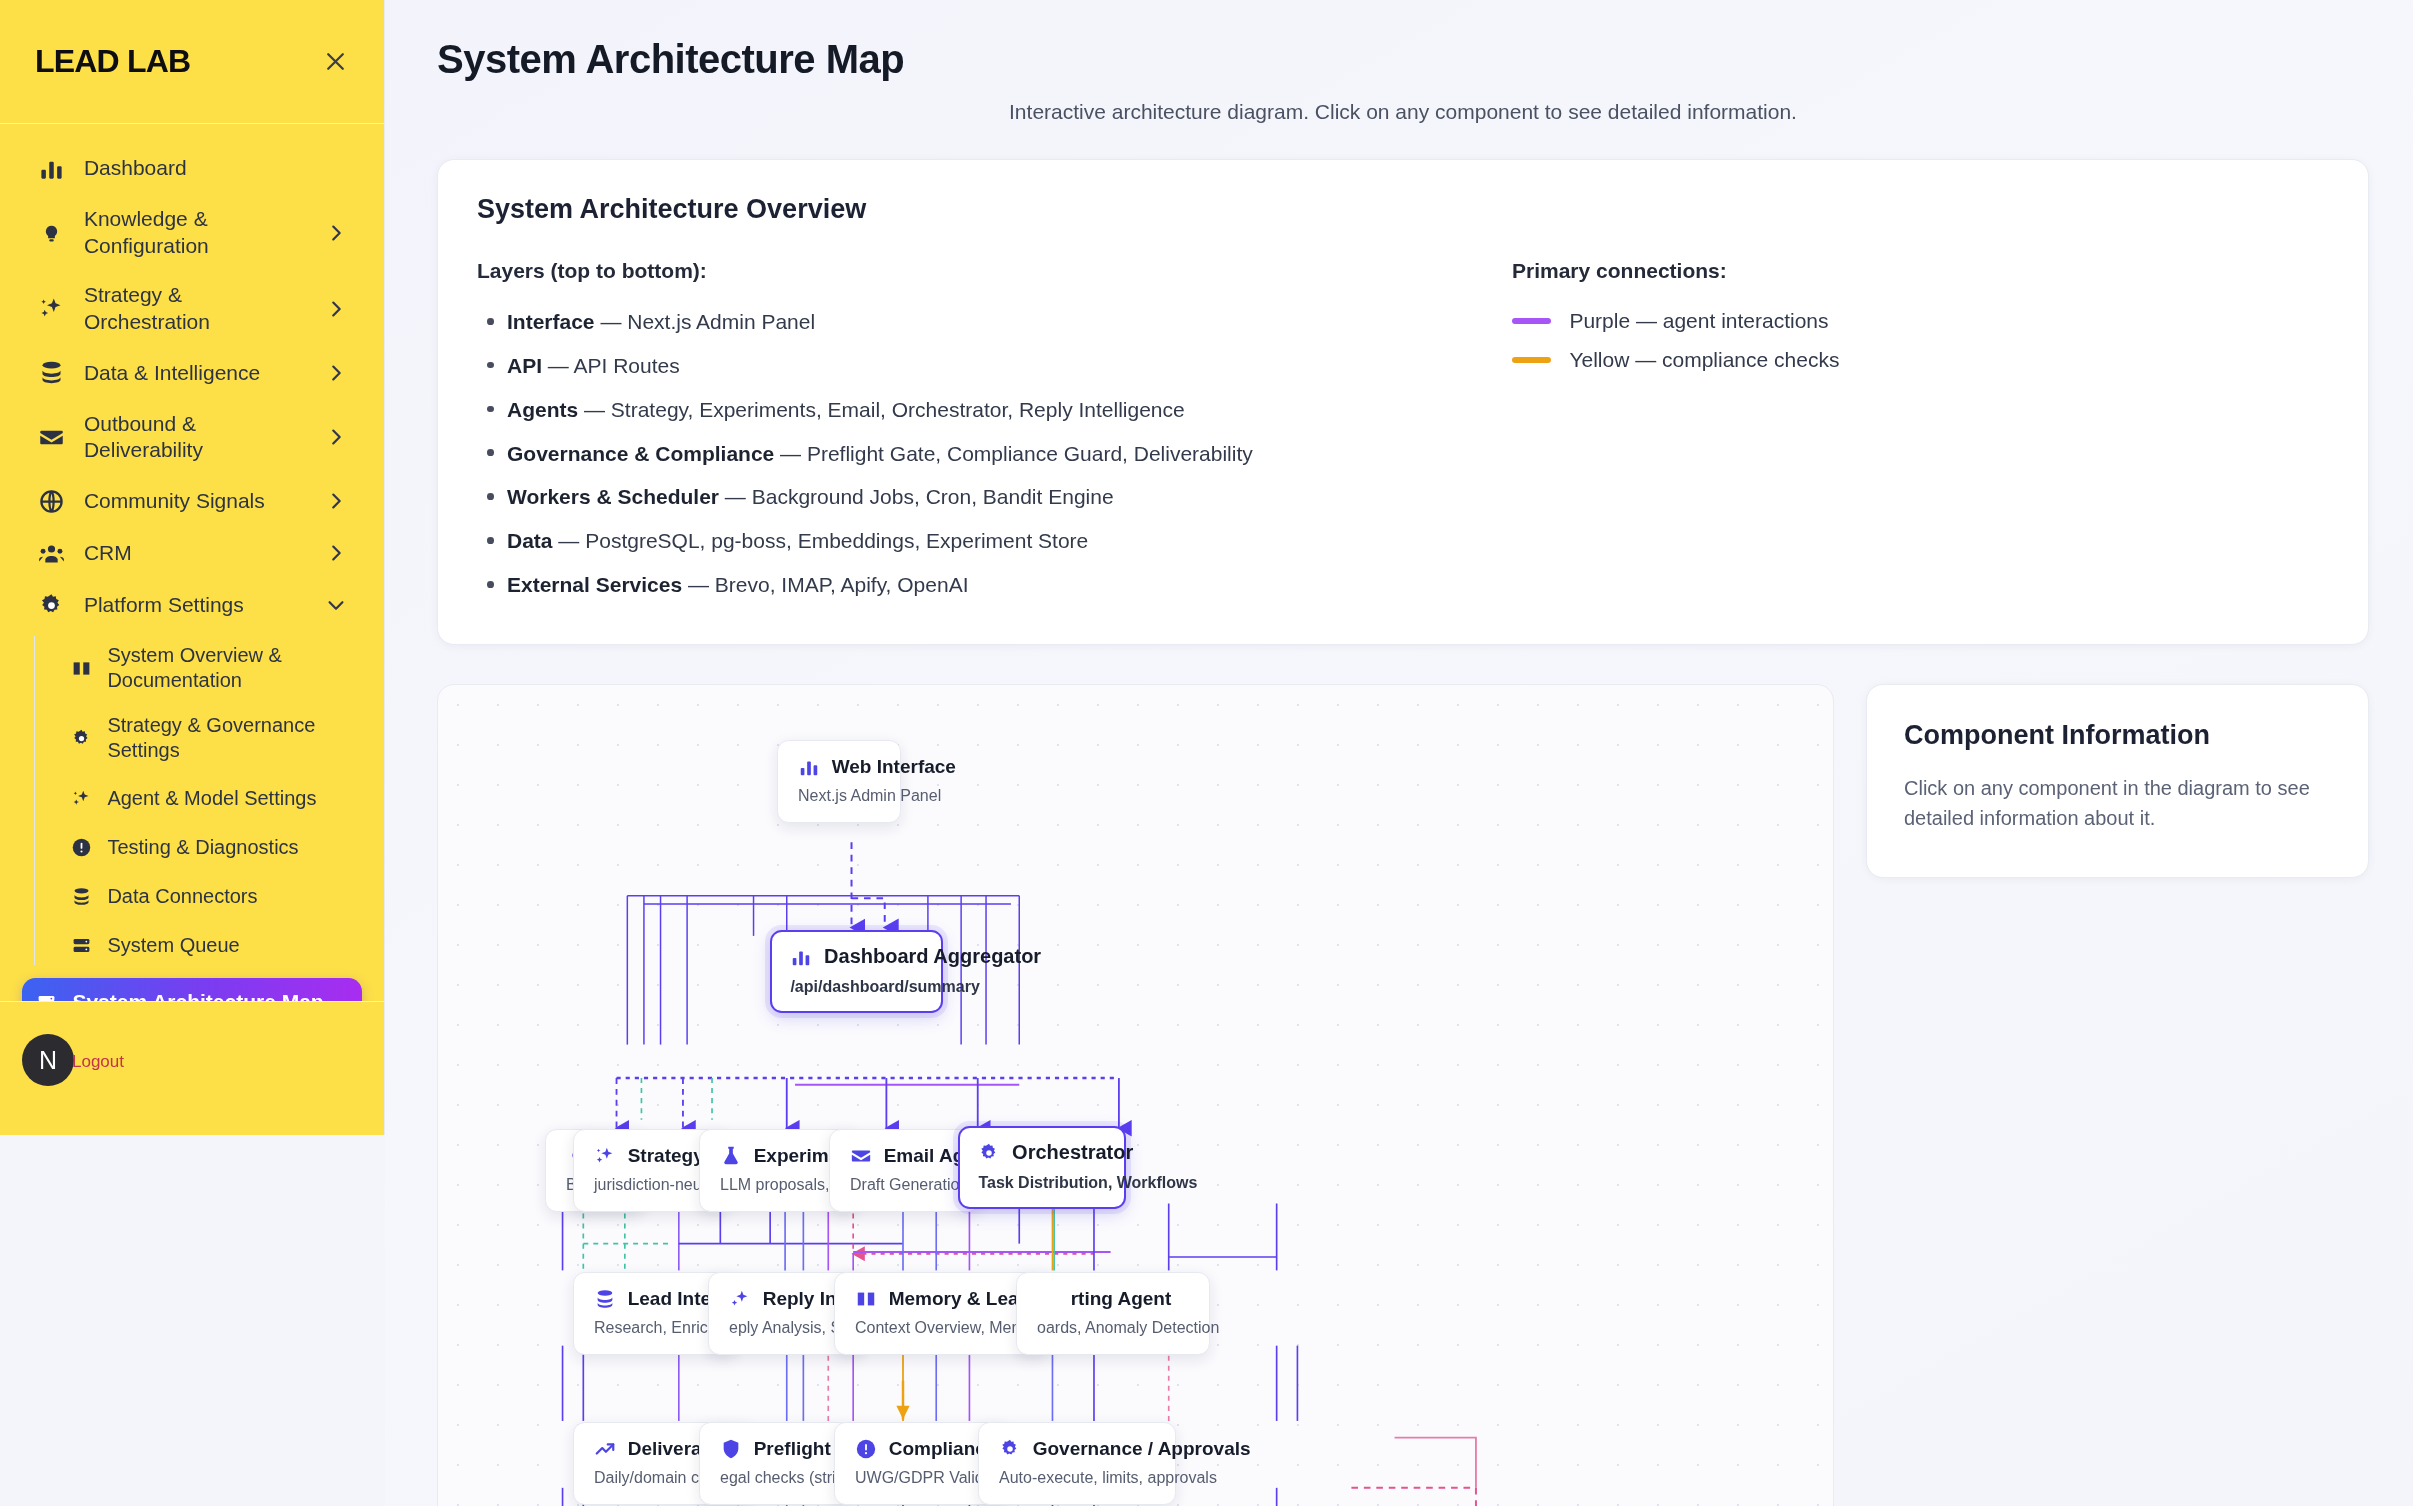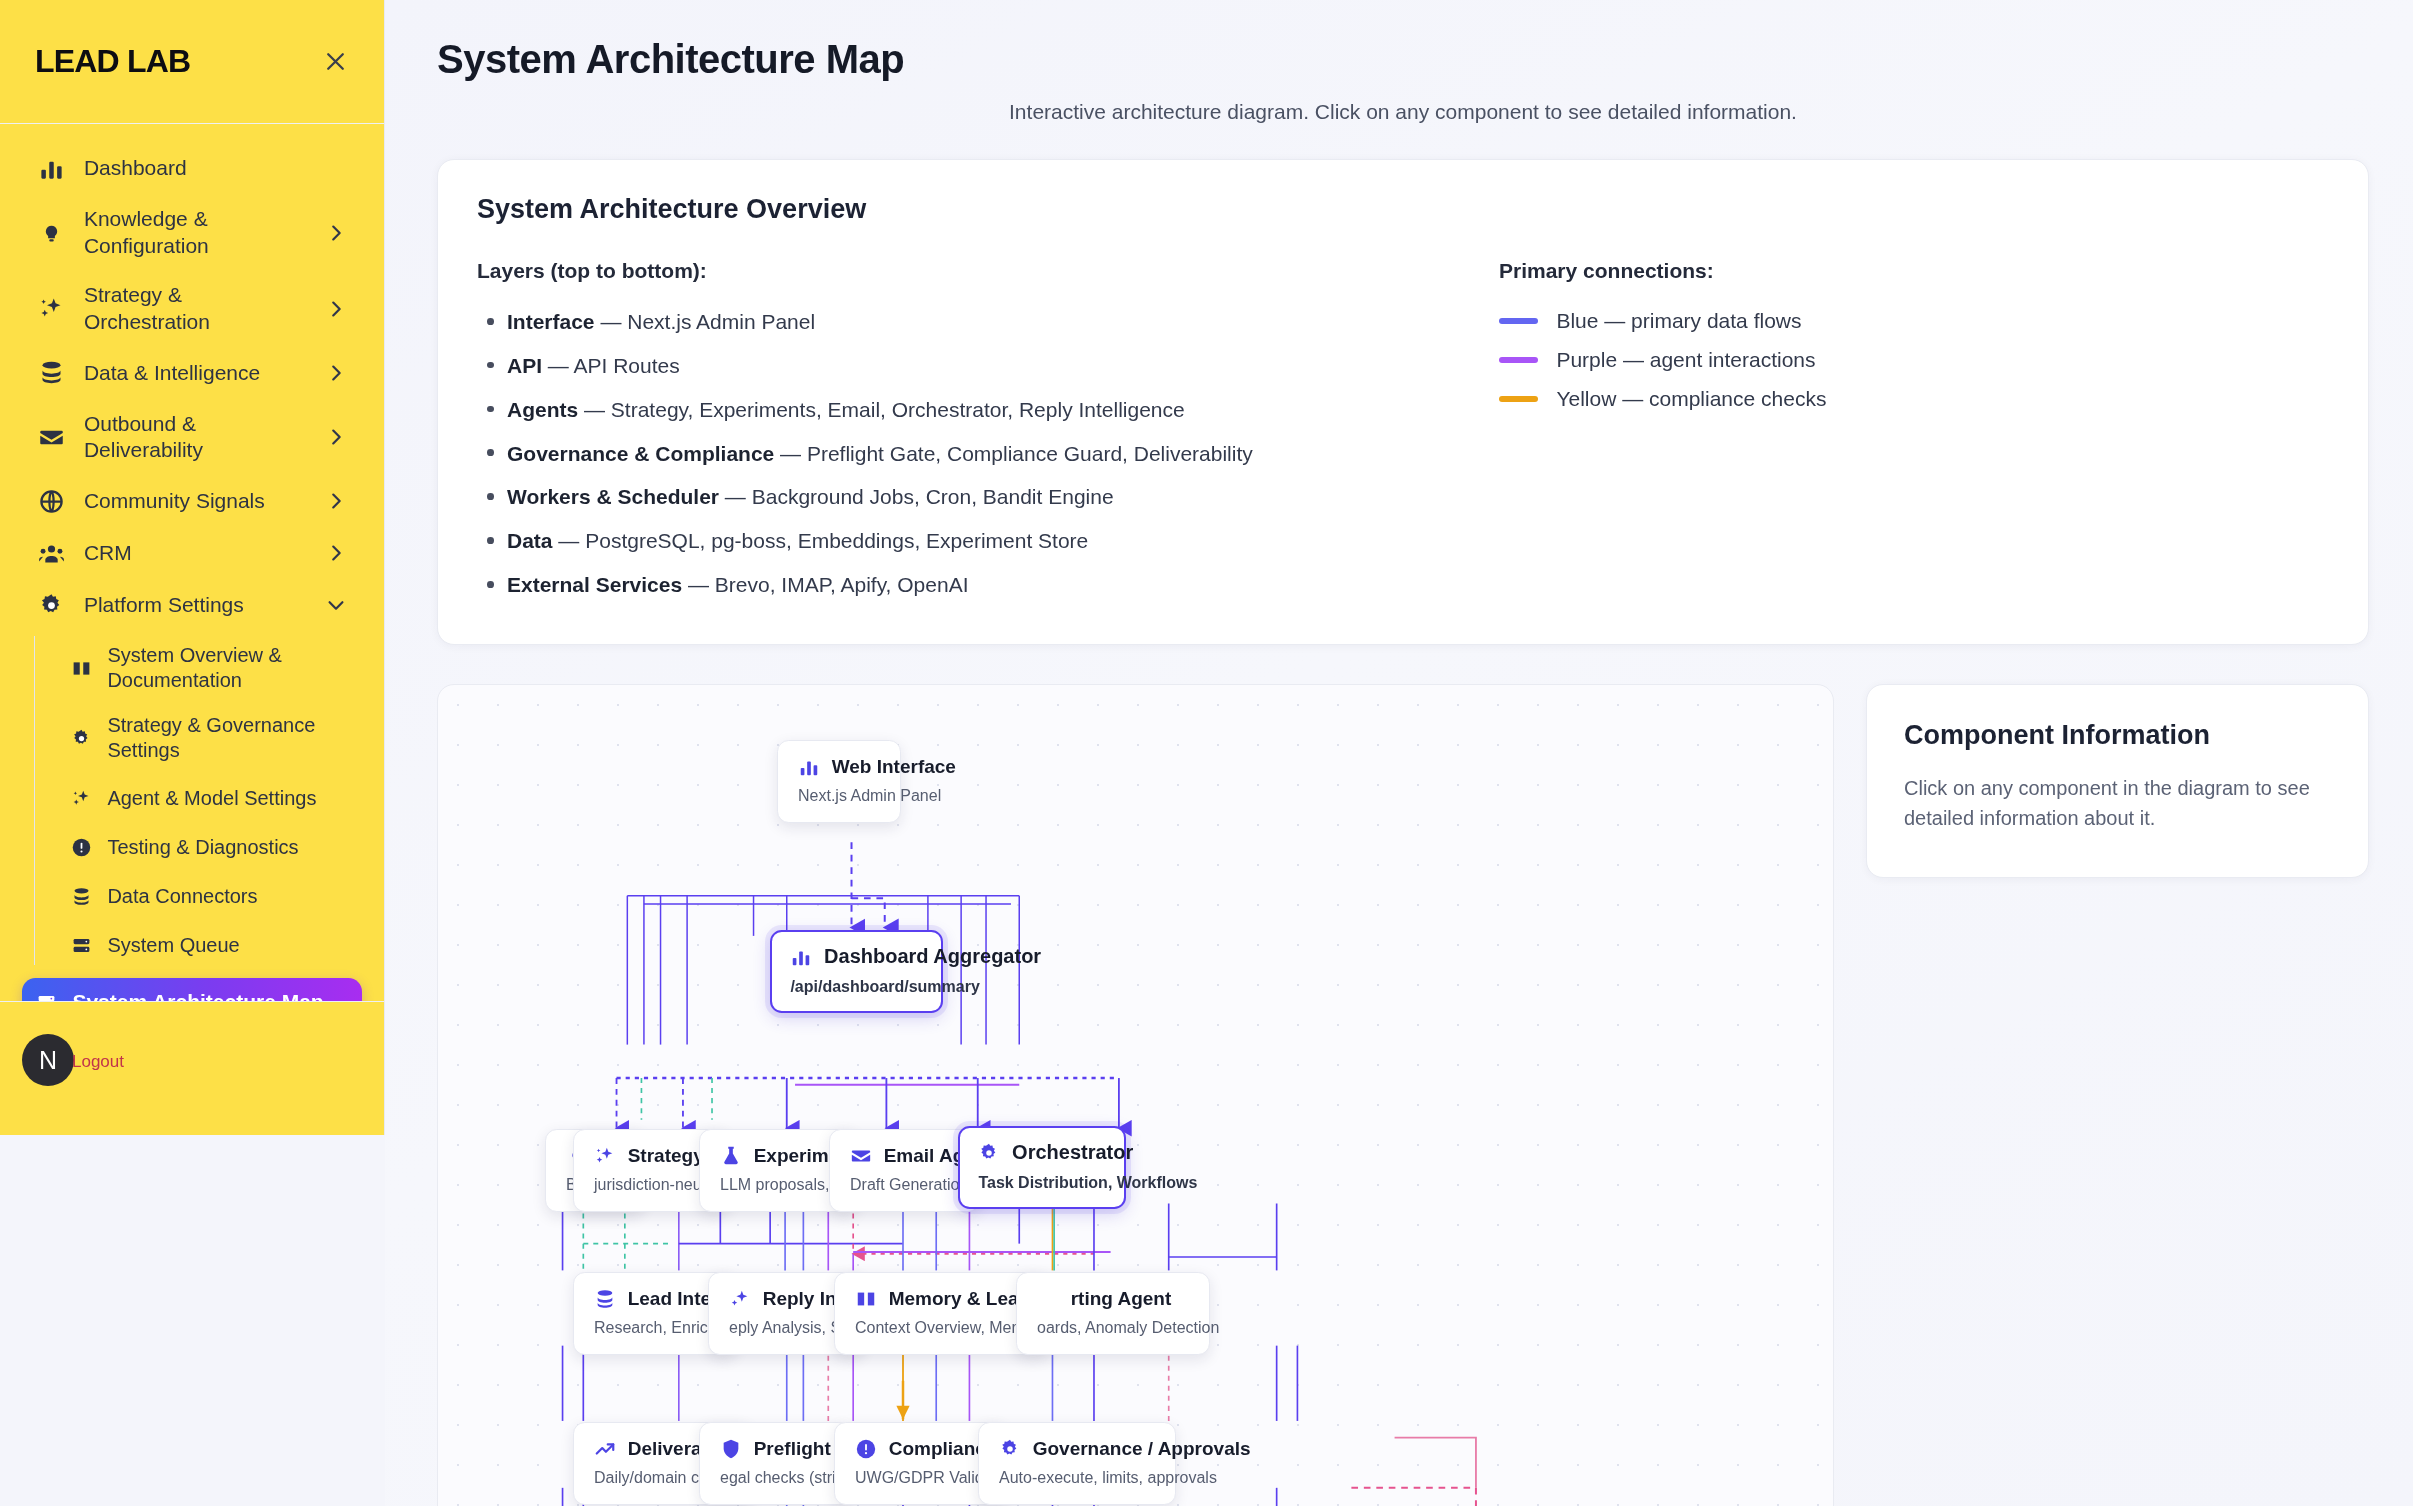--- a/index.html
+++ b/index.html
@@ -90,21 +90,21 @@
   .page-title { font-size: 40px; font-weight: 800; color: #151a27; letter-spacing: -0.5px; }
   .page-sub { font-size: 21px; color: #4a5163; margin-top: 18.4px; text-align: center; }
 
   .card {
     background: #fff; border: 0.8px solid #e9ebf2; border-radius: 17px;
     box-shadow: 0 1.7px 8.4px rgba(25,30,60,.045);
   }
 
   .overview { margin-top: 35px; padding: 34px 39px 37px 39px; }
   .ov-title { font-size: 27px; font-weight: 700; color: #1c2233; }
-  .ov-cols { display: flex; margin-top: 34px; }
+  .ov-cols { display: flex; margin-top: 34px; gap: 13px; }
   .ov-left { width: 972px; flex: 0 0 972px; }
   .ov-right { flex: 1 1 auto; padding-left: 50px; }
   .ov-h { font-size: 21px; font-weight: 700; color: #242a3a; }
   .ov-list { margin-top: 17px; list-style: none; }
   .ov-list li {
     font-size: 21px; color: #333a4c; line-height: 1.45;
     padding: 6.7px 0 6.7px 30px; position: relative;
   }
   .ov-list li:before {
     content: ""; position: absolute; left: 10px; top: 17.6px;
@@ -388,24 +388,20 @@
             <li><b>Agents</b><span> — Strategy, Experiments, Email, Orchestrator, Reply Intelligence</span></li>
             <li><b>Governance &amp; Compliance</b><span> — Preflight Gate, Compliance Guard, Deliverability</span></li>
             <li><b>Workers &amp; Scheduler</b><span> — Background Jobs, Cron, Bandit Engine</span></li>
             <li><b>Data</b><span> — PostgreSQL, pg-boss, Embeddings, Experiment Store</span></li>
             <li><b>External Services</b><span> — Brevo, IMAP, Apify, OpenAI</span></li>
           </ul>
         </div>
         <div class="ov-right">
           <div class="ov-h">Primary connections:</div>
           <div class="legend">
-            <div class="leg-row">
-              <span class="leg-swatch" style="background: rgb(99, 102, 241);"></span>
-              <span class="leg-text">Blue — primary data flows</span>
-            </div>
             <div class="leg-row">
               <span class="leg-swatch" style="background: rgb(168, 85, 247);"></span>
               <span class="leg-text">Purple — agent interactions</span>
             </div>
             <div class="leg-row">
               <span class="leg-swatch" style="background: rgb(237, 162, 20);"></span>
               <span class="leg-text">Yellow — compliance checks</span>
             </div>
           </div>
         </div>

